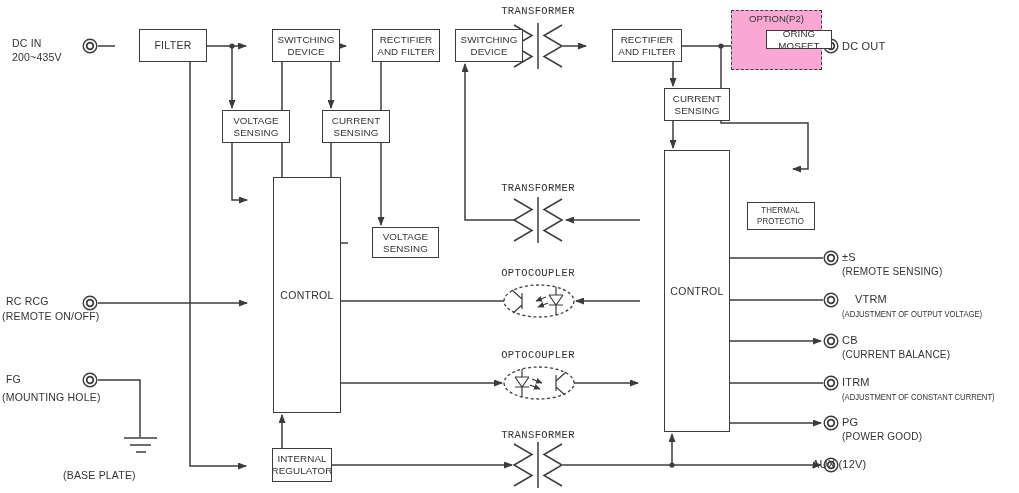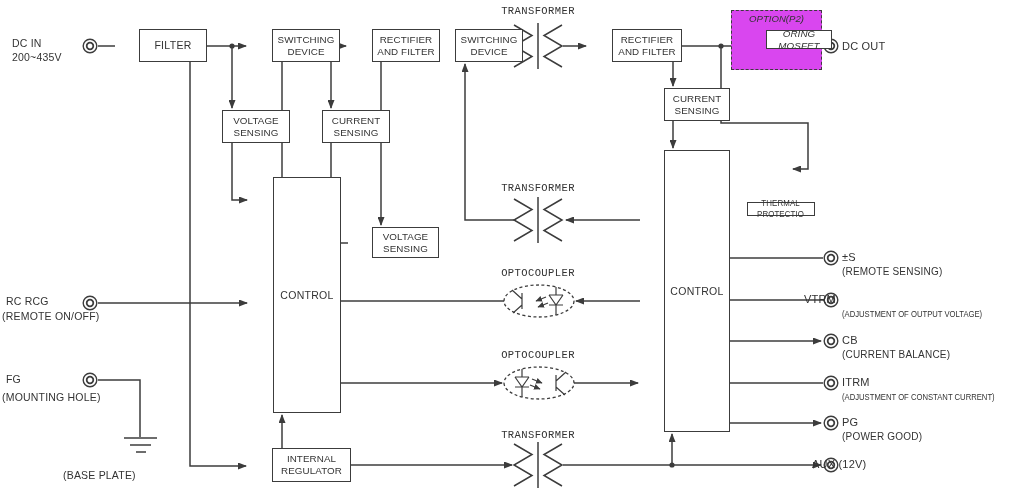--- a/index.html
+++ b/index.html
@@ -9,21 +9,21 @@
   }
   svg.wiring{position:absolute;left:0;top:0;}
   .block{
     position:absolute;box-sizing:border-box;border:1.5px solid #3c3c3c;background:#fff;
     display:flex;align-items:center;justify-content:center;text-align:center;
     font-size:9.8px;line-height:1.18;color:#333;white-space:pre-line;letter-spacing:.1px;margin-left:24px;
   }
   .block.big{font-size:10.5px;letter-spacing:.3px;}
   .block .cond{display:block;white-space:pre-line;font-size:8.6px;transform:scaleX(.92);transform-origin:50% 50%;line-height:1.25;}
   .optionbox{
-    position:absolute;box-sizing:border-box;border:1.5px dashed #3c3c3c;background:#d946ef;font-style:italic;
+    position:absolute;box-sizing:border-box;border:1.5px dashed #3c3c3c;background:#f9a8d4;
   }
   .opt-label{position:absolute;top:2px;left:0;right:0;text-align:center;font-size:9.6px;color:#333;}
   .lbl{position:absolute;color:#333;font-size:10.5px;white-space:nowrap;letter-spacing:.2px;}
   .lblc{position:absolute;width:120px;text-align:center;color:#333;font-size:10.5px;white-space:nowrap;letter-spacing:.4px;font-family:Liberation Mono, monospace;}
   .pname{position:absolute;color:#333;font-size:11px;white-space:nowrap;letter-spacing:.2px;}
   .pdesc{position:absolute;color:#333;font-size:10px;white-space:nowrap;letter-spacing:.2px;}
   .pdesc.cond{font-size:9.6px;letter-spacing:0;transform:scaleX(.8);transform-origin:0 50%;}
 </style>
 </head>
 <body>
@@ -192,25 +192,25 @@
     <div class="block" style="left:10px;top:19px;width:66px;height:19px">ORING
 MOSFET</div>
   </div>
 
   <div class="block" style="left:640px;top:88px;width:66px;height:33px">CURRENT
 SENSING</div>
   <div class="block big" style="left:249px;top:177px;width:68px;height:236px">CONTROL</div>
   <div class="block big" style="left:640px;top:150px;width:66px;height:282px">CONTROL</div>
   <div class="block" style="left:348px;top:227px;width:67px;height:31px">VOLTAGE
 SENSING</div>
-  <div class="block" style="left:723px;top:202px;width:68px;height:14px">
+  <div class="block" style="left:723px;top:202px;width:68px;height:28px">
     <span class="cond">THERMAL
 PROTECTIO</span>
   </div>
-  <div class="block" style="left:248px;top:448px;width:79px;height:34px">INTERNAL
+  <div class="block" style="left:248px;top:448px;width:60px;height:34px">INTERNAL
 REGULATOR</div>
 
   <div class="lblc" style="left:478px;top:5px">TRANSFORMER</div>
   <div class="lblc" style="left:478px;top:182px">TRANSFORMER</div>
   <div class="lblc" style="left:478px;top:429px">TRANSFORMER</div>
   <div class="lblc" style="left:478px;top:267px">OPTOCOUPLER</div>
   <div class="lblc" style="left:478px;top:349px">OPTOCOUPLER</div>
 
   <div class="lbl" style="left:12px;top:37px">DC IN</div>
   <div class="lbl" style="left:12px;top:51px">200~435V</div>
@@ -218,21 +218,21 @@
   <div class="lbl" style="left:2px;top:310px">(REMOTE ON/OFF)</div>
   <div class="lbl" style="left:6px;top:373px">FG</div>
   <div class="lbl" style="left:2px;top:391px">(MOUNTING HOLE)</div>
   <div class="lbl" style="left:63px;top:469px">(BASE PLATE)</div>
 
   <div class="lbl" style="left:842px;top:40px;font-size:11px">DC OUT</div>
 
   <div class="pname" style="left:842px;top:251px">±S</div>
   <div class="pdesc" style="left:842px;top:266px">(REMOTE SENSING)</div>
 
-  <div class="pname" style="left:804px;top:293px">VTRM</div>
+  <div class="pname" style="left:855px;top:293px">VTRM</div>
   <div class="pdesc cond" style="left:842px;top:308px">(ADJUSTMENT OF OUTPUT VOLTAGE)</div>
 
   <div class="pname" style="left:842px;top:334px">CB</div>
   <div class="pdesc" style="left:842px;top:349px">(CURRENT BALANCE)</div>
 
   <div class="pname" style="left:842px;top:376px">ITRM</div>
   <div class="pdesc cond" style="left:842px;top:391px">(ADJUSTMENT OF CONSTANT CURRENT)</div>
 
   <div class="pname" style="left:842px;top:416px">PG</div>
   <div class="pdesc" style="left:842px;top:431px">(POWER GOOD)</div>

